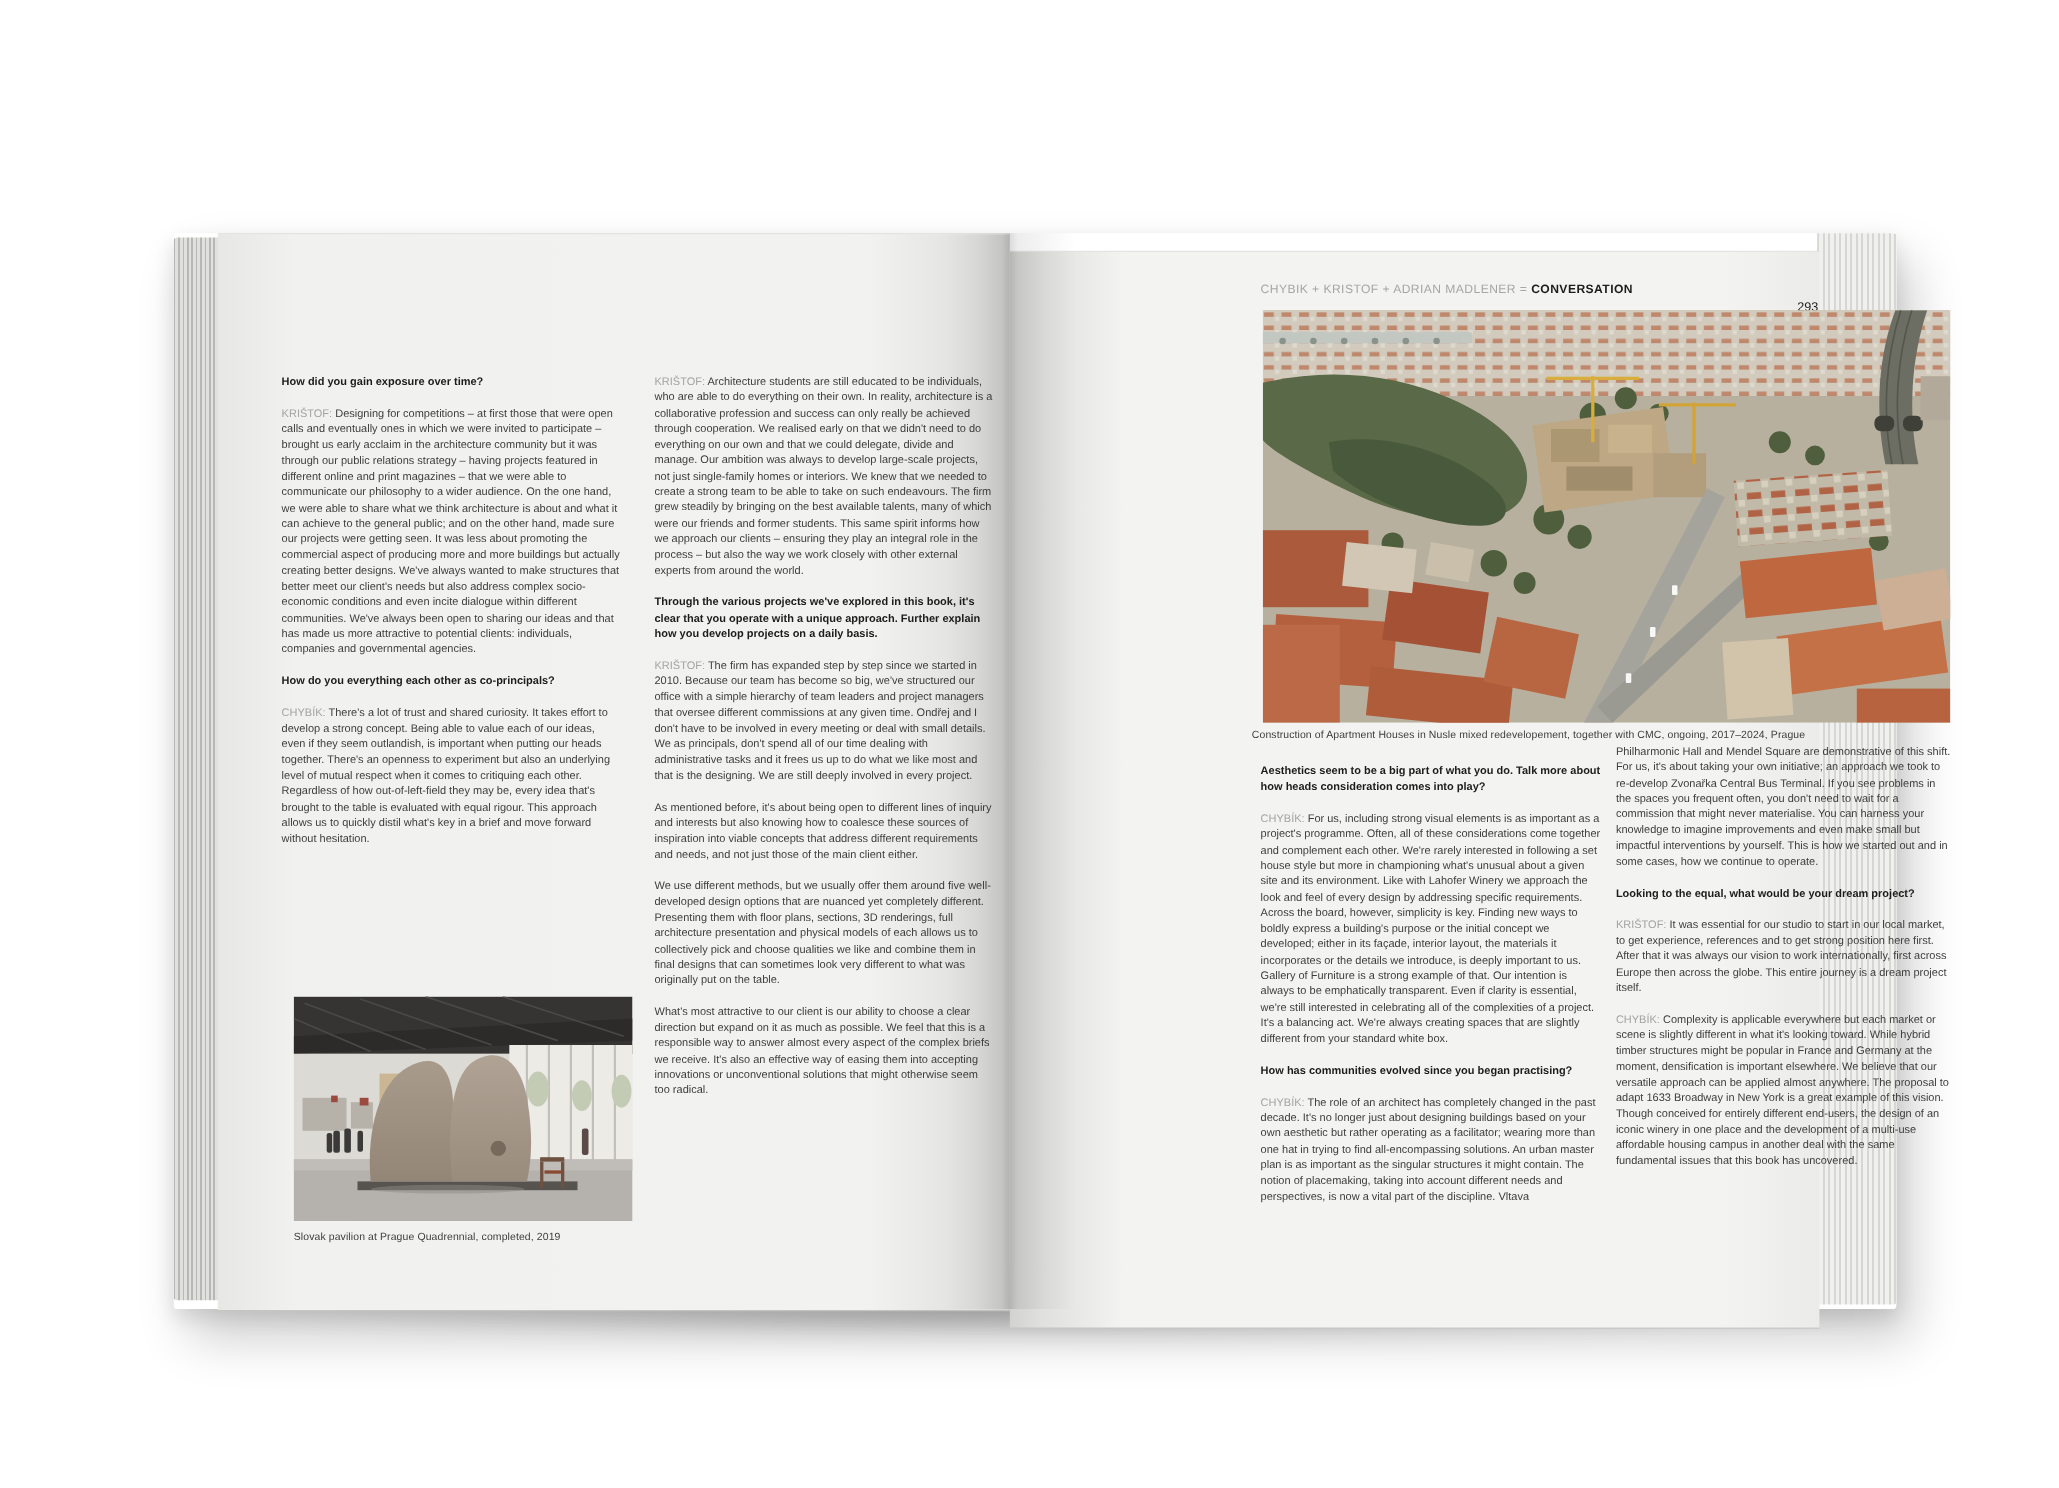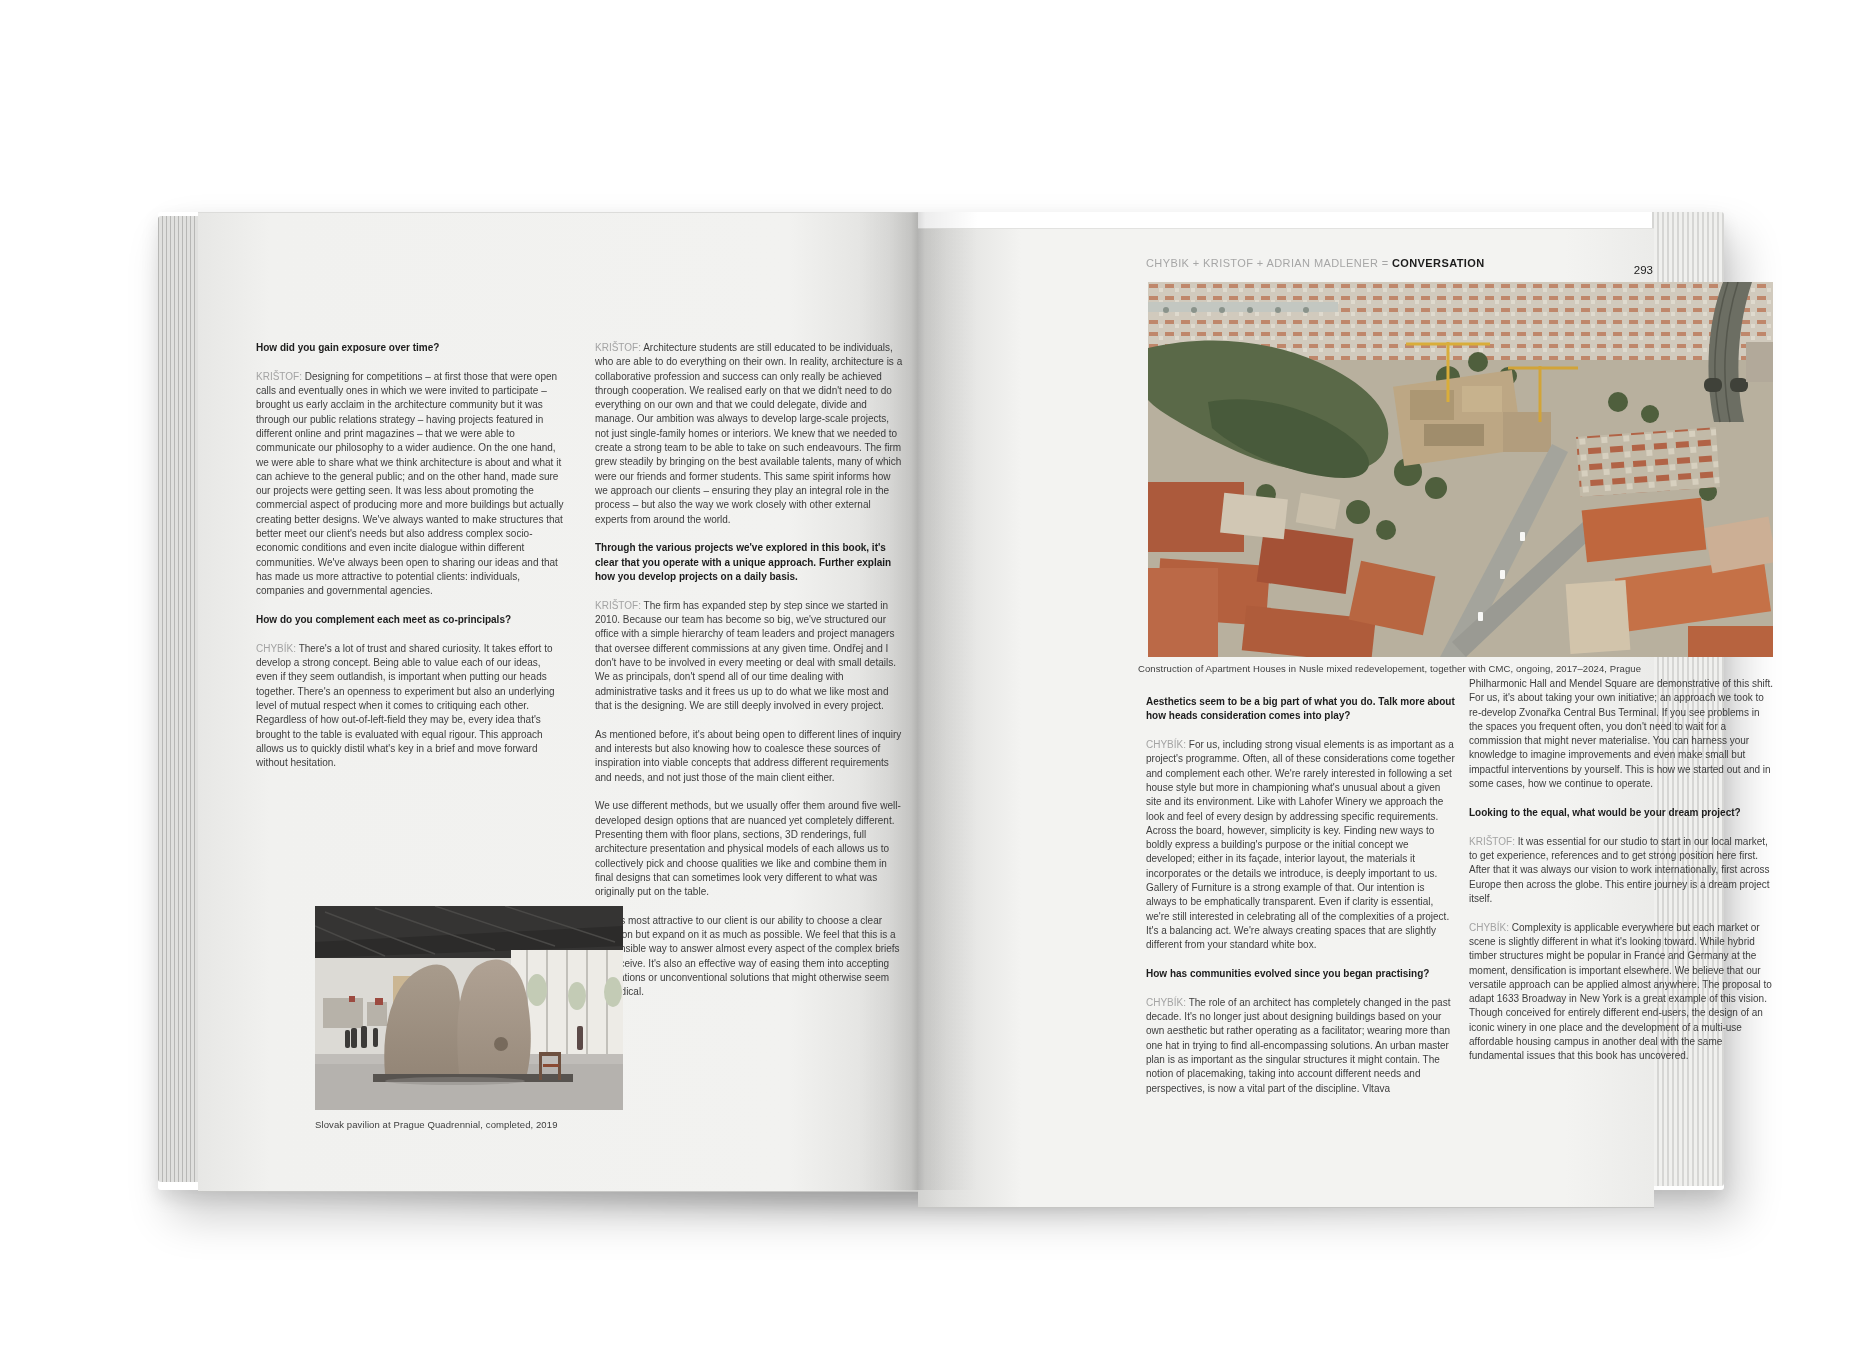--- a/index.html
+++ b/index.html
@@ -44,45 +44,45 @@
     position:absolute;left:700px;top:0;width:120px;height:978px;pointer-events:none;
     background:linear-gradient(to right,rgba(0,0,0,0) 0%,rgba(0,0,0,0.07) 44%,rgba(0,0,0,0.14) 50%,rgba(0,0,0,0.07) 56%,rgba(0,0,0,0) 100%);
   }
   .col{position:absolute;font-size:10px;line-height:14.3px;color:#3d3d3d;}
   .col p{margin:0 0 14.5px 0;}
   .q{font-weight:bold;color:#1c1c1c;}
   .speaker{color:#a3a3a3;}
   
   .l-col1{left:58px;top:128px;width:308px;}
   .l-col2{left:397px;top:128px;width:308px;}
-  .l-photo-block{position:absolute;left:69px;top:693px;width:308px;margin-left:48px;}
+  .l-photo-block{position:absolute;left:69px;top:693px;width:308px;}
   .caption{font-size:9.5px;color:#3d3d3d;letter-spacing:0.1px;}
   .l-photo-block .caption{display:block;margin-top:9px;}
   
   .r-header{position:absolute;left:228px;top:28px;font-size:11px;letter-spacing:0.4px;color:#a6a6a6;white-space:nowrap;}
   .r-header b{color:#1c1c1c;font-weight:bold;}
-  .r-pagenum{position:absolute;left:675px;top:35px;width:60px;text-align:right;font-size:11.5px;color:#1c1c1c;}
+  .r-pagenum{position:absolute;left:675px;top:45px;width:60px;text-align:right;font-size:11.5px;color:#1c1c1c;}
   .r-photo{position:absolute;left:230px;top:53px;width:625px;height:375px;}
   .r-caption{position:absolute;left:220px;top:434px;width:625px;}
   .r-col1{left:228px;top:466px;width:310px;}
   .r-col2{left:551px;top:448px;width:306px;}
   svg{display:block;}
 </style>
 </head>
 <body>
 
 <div class="book">
   <div class="edge-left"></div>
   <div class="edge-right"></div>
 
   <div class="page page-left">
     <div class="col l-col1">
       <p class="q">How did you gain exposure over time?</p>
       <p><span class="speaker">KRIŠTOF:</span> <span>Designing for competitions – at first those that were open calls and eventually ones in which we were invited to participate – brought us early acclaim in the architecture community but it was through our public relations strategy – having projects featured in different online and print magazines – that we were able to communicate our philosophy to a wider audience. On the one hand, we were able to share what we think architecture is about and what it can achieve to the general public; and on the other hand, made sure our projects were getting seen. It was less about promoting the commercial aspect of producing more and more buildings but actually creating better designs. We've always wanted to make structures that better meet our client's needs but also address complex socio-economic conditions and even incite dialogue within different communities. We've always been open to sharing our ideas and that has made us more attractive to potential clients: individuals, companies and governmental agencies.</span></p>
-      <p class="q">How do you complement each meet as co-principals?</p>
+      <p class="q">How do you everything each other as co-principals?</p>
       <p><span class="speaker">CHYBÍK:</span> <span>There's a lot of trust and shared curiosity. It takes effort to develop a strong concept. Being able to value each of our ideas, even if they seem outlandish, is important when putting our heads together. There's an openness to experiment but also an underlying level of mutual respect when it comes to critiquing each other. Regardless of how out-of-left-field they may be, every idea that's brought to the table is evaluated with equal rigour. This approach allows us to quickly distil what's key in a brief and move forward without hesitation.</span></p>
     </div>
 
     <div class="col l-col2">
       <p><span class="speaker">KRIŠTOF:</span> <span>Architecture students are still educated to be individuals, who are able to do everything on their own. In reality, architecture is a collaborative profession and success can only really be achieved through cooperation. We realised early on that we didn't need to do everything on our own and that we could delegate, divide and manage. Our ambition was always to develop large-scale projects, not just single-family homes or interiors. We knew that we needed to create a strong team to be able to take on such endeavours. The firm grew steadily by bringing on the best available talents, many of which were our friends and former students. This same spirit informs how we approach our clients – ensuring they play an integral role in the process – but also the way we work closely with other external experts from around the world.</span></p>
       <p class="q">Through the various projects we've explored in this book, it's clear that you operate with a unique approach. Further explain how you develop projects on a daily basis.</p>
       <p><span class="speaker">KRIŠTOF:</span> <span>The firm has expanded step by step since we started in 2010. Because our team has become so big, we've structured our office with a simple hierarchy of team leaders and project managers that oversee different commissions at any given time. Ondřej and I don't have to be involved in every meeting or deal with small details. We as principals, don't spend all of our time dealing with administrative tasks and it frees us up to do what we like most and that is the designing. We are still deeply involved in every project.</span></p>
       <p><span>As mentioned before, it's about being open to different lines of inquiry and interests but also knowing how to coalesce these sources of inspiration into viable concepts that address different requirements and needs, and not just those of the main client either.</span></p>
       <p><span>We use different methods, but we usually offer them around five well-developed design options that are nuanced yet completely different. Presenting them with floor plans, sections, 3D renderings, full architecture presentation and physical models of each allows us to collectively pick and choose qualities we like and combine them in final designs that can sometimes look very different to what was originally put on the table.</span></p>
       <p><span>What's most attractive to our client is our ability to choose a clear direction but expand on it as much as possible. We feel that this is a responsible way to answer almost every aspect of the complex briefs we receive. It's also an effective way of easing them into accepting innovations or unconventional solutions that might otherwise seem too radical.</span></p>

